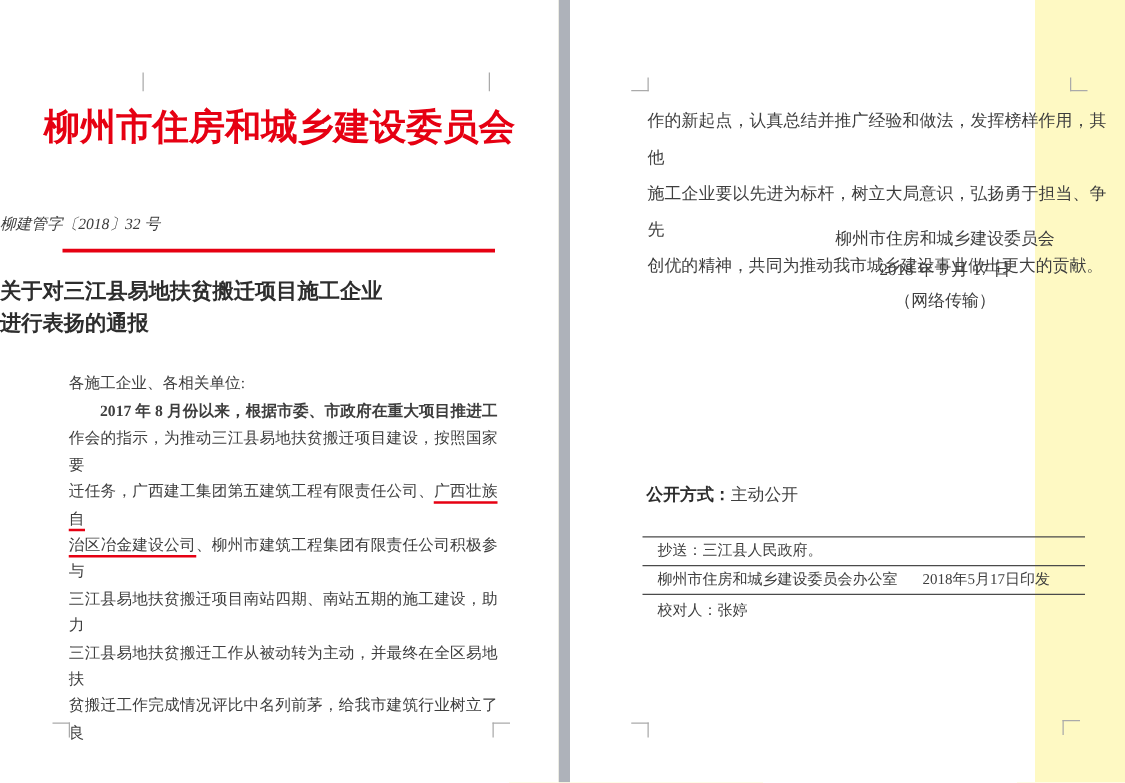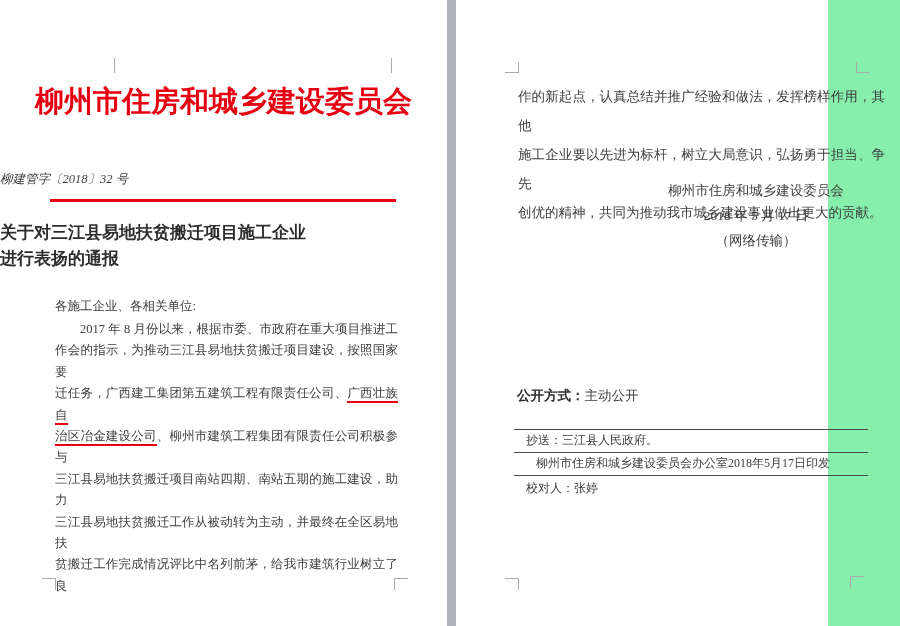--- a/index.html
+++ b/index.html
@@ -1,19 +1,19 @@
 <!DOCTYPE html>
 <html><head>
 <meta charset="utf-8">
 <style>
   * { margin:0; padding:0; box-sizing:border-box; }
   html,body { background:#ffffff; }
   .stage {
     position:relative; width:900px; height:626px; overflow:hidden;
-    background:#86efac; font-family:"Liberation Serif","DejaVu Serif",serif;
+    background:#fef9c3; font-family:"Liberation Serif","DejaVu Serif",serif;
   }
   .page { position:absolute; top:0; height:626px; background:#ffffff; }
   .page-left  { left:0; width:447px; }
   .page-right { left:456px; width:372px; }
   .divider { position:absolute; top:0; left:447px; width:9px; height:626px; background:#aeb2ba; }
 
   
   .org-header {
     position:absolute; top:82px; left:0; width:447px; text-align:center;
     font-size:29px; font-weight:bold; color:#e60012; letter-spacing:0px; white-space:nowrap;
@@ -42,27 +42,27 @@
     position:absolute; top:178px; left:200px; width:200px; text-align:center;
     font-size:13.5px; color:#3e3e3e; line-height:25px;
   }
   .disclosure { position:absolute; top:387px; left:61px; font-size:13.5px; color:#3e3e3e; }
   .disclosure b { font-weight:bold; color:#2d2d2d; }
   .imprint {
     position:absolute; top:429px; left:58px; width:354px;
     font-size:12px; color:#3e3e3e;
   }
   .imprint .row1 { border-top:1px solid #4a4a4a; border-bottom:1px solid #4a4a4a; padding:2px 0 3px 12px; }
-  .imprint .row2 { border-bottom:1px solid #4a4a4a; padding:2px 28px 3px 12px; display:flex; justify-content:center; }
+  .imprint .row2 { border-bottom:1px solid #4a4a4a; padding:2px 28px 3px 12px; display:flex; justify-content:space-between; }
   .imprint .row3 { padding:4px 0 0 12px; }
 
   
   .tline { min-height:1em; }
   .tline.fill { text-align:justify; text-align-last:justify; }
-  .tline.indent { text-indent:25px; }
+  .tline.indent { text-indent:25px;font-weight:bold; }
   .red-u { border-bottom:2px solid #e60012; padding-bottom:1px; }
 
   
   .mark { position:absolute; border-color:#aaaaaa; }
   .tick-v { width:1px; height:15px; background:#aaaaaa; }
   .m-tl { width:14px; height:11px; border-bottom:1px solid #aaa; border-right:1px solid #aaa; }
   .m-tr { width:14px; height:11px; border-bottom:1px solid #aaa; border-left:1px solid #aaa; }
   .m-bl { width:14px; height:12px; border-top:1px solid #aaa; border-right:1px solid #aaa; }
   .m-br { width:14px; height:12px; border-top:1px solid #aaa; border-left:1px solid #aaa; }
 </style>

